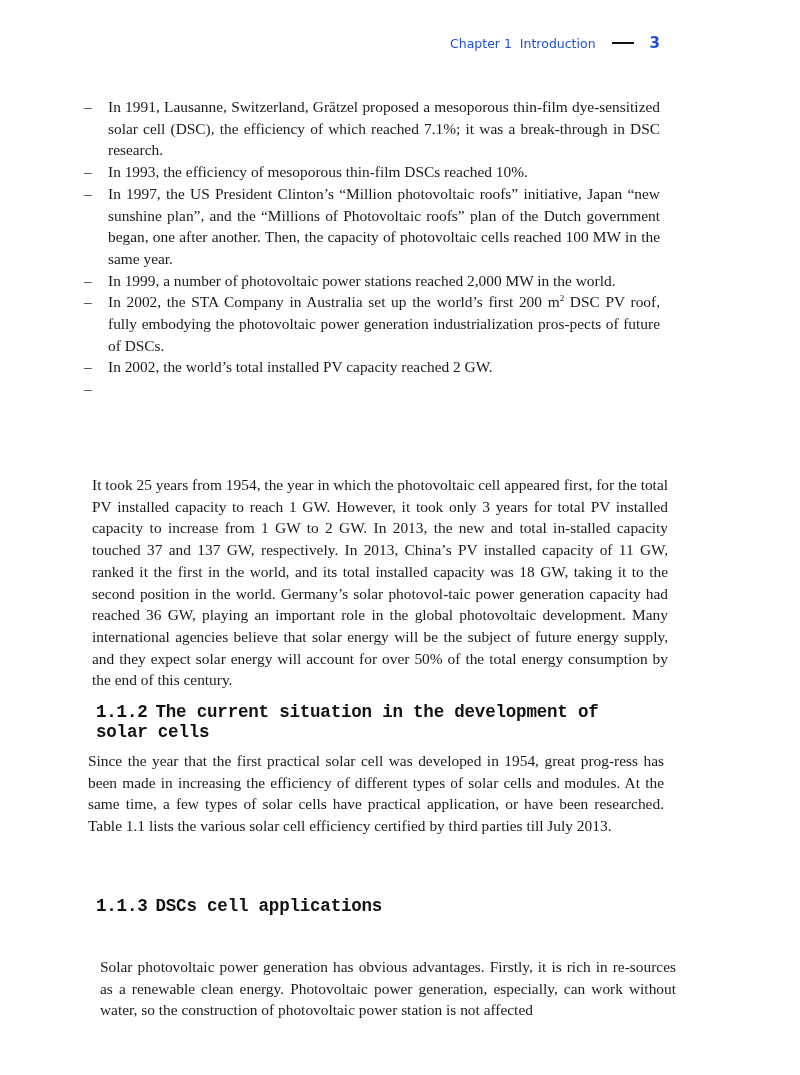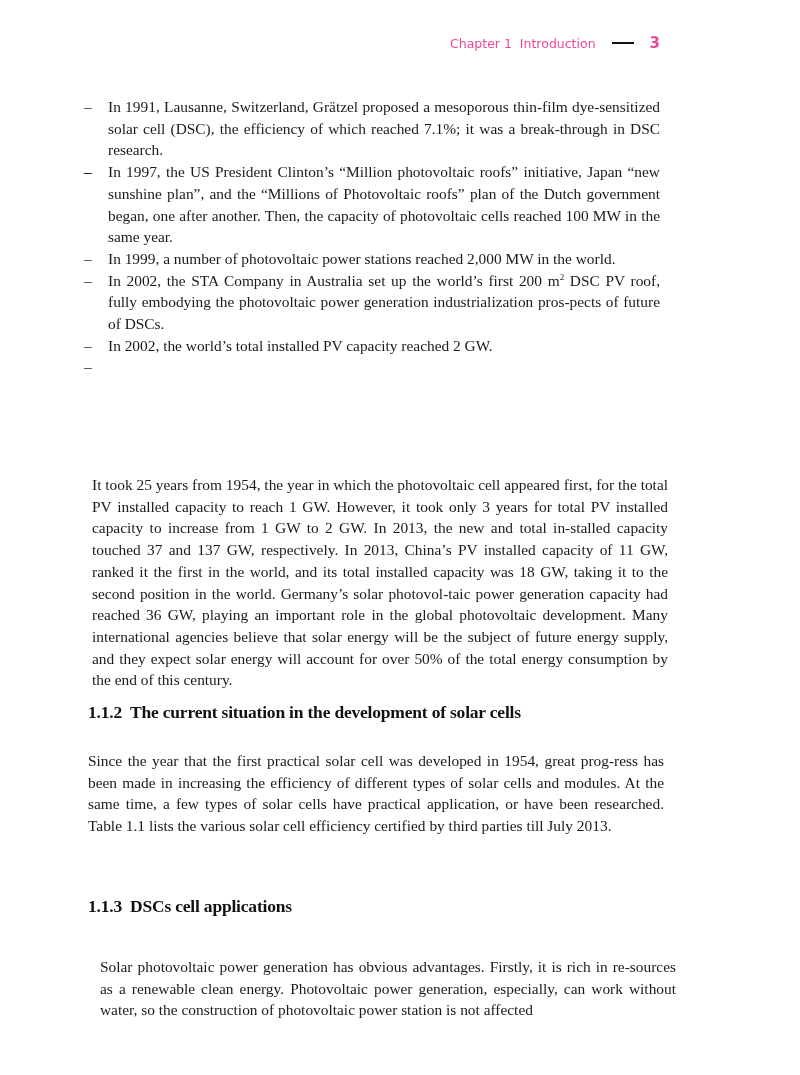--- a/index.html
+++ b/index.html
@@ -1,57 +1,57 @@
 <!DOCTYPE html>
 <html><head>
 <meta charset="utf-8">
 <style>
   html, body { margin: 0; padding: 0; background: #ffffff; }
   body { width: 800px; height: 1075px; position: relative; overflow: hidden; color: #1a1a1a; }
   .page { position: absolute; left: 84px; top: 0; width: 576px; }
   .running-head {
     position: absolute; top: 34px; right: 140px;
-    font-family: "DejaVu Sans", sans-serif; font-size: 12.5px; color: #ec4899;
+    font-family: "DejaVu Sans", sans-serif; font-size: 12.5px; color: #1d4ed8;
     display: flex; align-items: center; gap: 16px; white-space: nowrap;
   }
   .running-head .rule { width: 22px; height: 2px; background: #111; display: inline-block; }
   .running-head .pno { font-weight: bold; font-size: 15px; }
   .body-text {
     font-family: "Liberation Serif", "DejaVu Serif", serif;
     font-size: 15.4px; line-height: 21.7px; text-align: justify;
     hyphens: manual;
   }
   ul.dash-list { list-style: none; margin: 0; padding: 0; position: absolute; top: 96px; left: 0; width: 576px; }
   ul.dash-list li { position: relative; padding-left: 24px; }
   ul.dash-list li .dash { position: absolute; left: 0; top: 0; }
   .para1 { position: absolute; top: 466px; left: 0; width: 576px; margin: 8px; }
   h2.section {
-    font-family: Liberation Serif, serif; font-weight: bold; font-size: 17.5px;
-    margin: 0; position: absolute; left: 4px; letter-spacing: -0.2px; color: #111;
+    font-family: Liberation Mono, monospace; font-weight: bold; font-size: 17.5px;
+    margin: 0; position: absolute; left: 12px; letter-spacing: -0.2px; color: #111;
   }
   h2.section .num { margin-right: 8px; }
   .h112 { top: 702px; }
   .para2 { position: absolute; top: 746px; left: 0; width: 576px; margin: 4px; }
   .h113 { top: 896px; }
   .para3 { position: absolute; top: 940px; left: 0; width: 576px; margin: 16px; }
   sup { font-size: 9px; line-height: 0; }
 </style>
 </head>
 <body>
 
 <div class="running-head">
   <span style="white-space:pre">Chapter 1  Introduction</span>
   <span class="rule"></span>
   <span class="pno">3</span>
 </div>
 
 <div class="page">
   <ul class="dash-list body-text">
     <li><span class="dash">–</span><span>In 1991, Lausanne, Switzerland, Grätzel proposed a mesoporous thin-film dye-sensitized solar cell (DSC), the efficiency of which reached 7.1%; it was a break-through in DSC research.</span></li>
-    <li><span class="dash">–</span></li>
+    <li><span class="dash">–</span><span>In 1993, the efficiency of mesoporous thin-film DSCs reached 10%.</span></li>
     <li><span class="dash">–</span><span>In 1997, the US President Clinton’s “Million photovoltaic roofs” initiative, Japan “new sunshine plan”, and the “Millions of Photovoltaic roofs” plan of the Dutch government began, one after another. Then, the capacity of photovoltaic cells reached 100 MW in the same year.</span></li>
     <li><span class="dash">–</span><span>In 1999, a number of photovoltaic power stations reached 2,000 MW in the world.</span></li>
     <li><span class="dash">–</span><span>In 2002, the STA Company in Australia set up the world’s first 200 m</span><sup>2</sup><span> DSC PV roof, fully embodying the photovoltaic power generation industrialization pros-pects of future of DSCs.</span></li>
     <li><span class="dash">–</span><span>In 2002, the world’s total installed PV capacity reached 2 GW.</span></li>
     <li><span class="dash">–</span></li>
   </ul>
 
   <p class="para1 body-text">It took 25 years from 1954, the year in which the photovoltaic cell appeared first, for the total PV installed capacity to reach 1 GW. However, it took only 3 years for total PV installed capacity to increase from 1 GW to 2 GW. In 2013, the new and total in-stalled capacity touched 37 and 137 GW, respectively. In 2013, China’s PV installed capacity of 11 GW, ranked it the first in the world, and its total installed capacity was 18 GW, taking it to the second position in the world. Germany’s solar photovol-taic power generation capacity had reached 36 GW, playing an important role in the global photovoltaic development. Many international agencies believe that solar energy will be the subject of future energy supply, and they expect solar energy will account for over 50% of the total energy consumption by the end of this century.</p>
 
   <h2 class="section h112">

